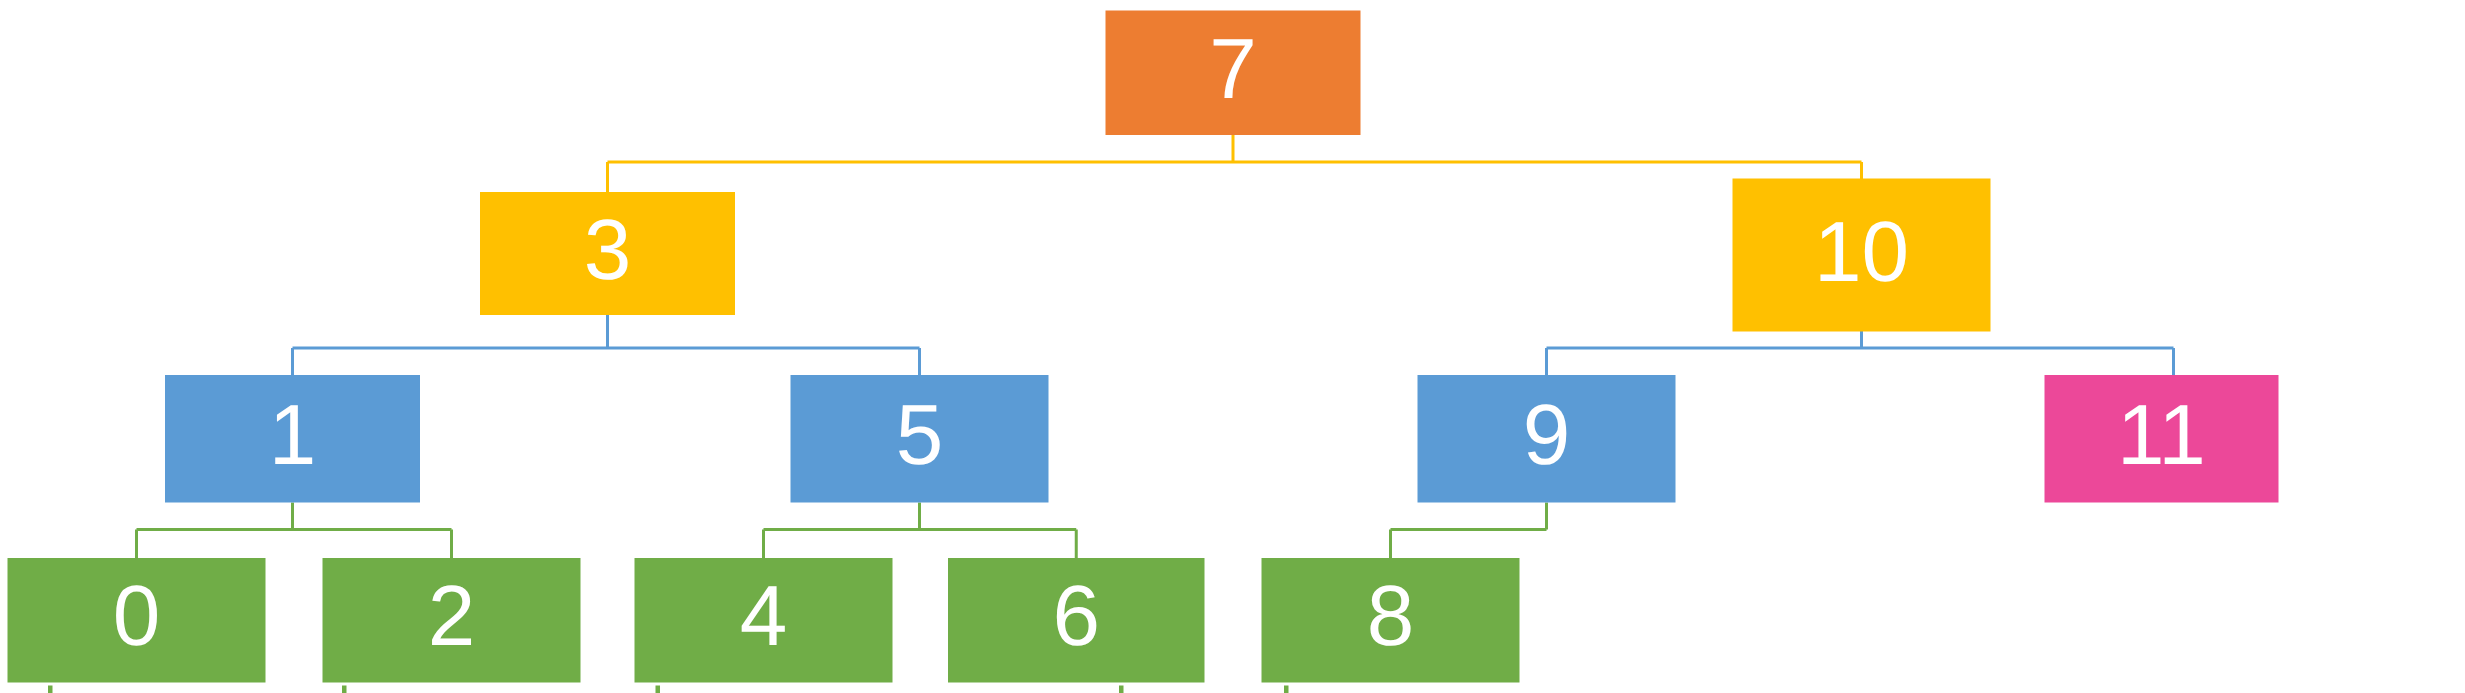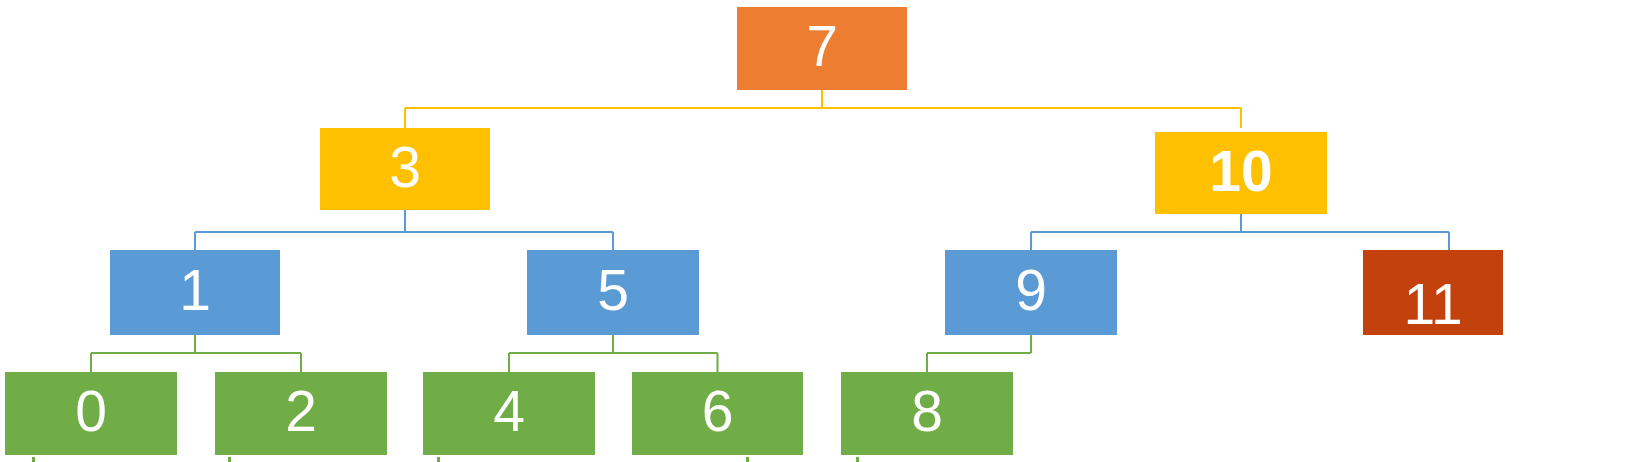--- a/index.html
+++ b/index.html
@@ -44,33 +44,33 @@
       <path d="M 613 335 V 353 M 509 353 H 717.5 M 509 353 V 372 M 717.5 353 V 372" fill="none" stroke="#70AD47" stroke-width="2"></path>
       <path d="M 1031 335 V 353 M 927 353 H 1031 M 927 353 V 372" fill="none" stroke="#70AD47" stroke-width="2"></path>
     </svg>
   <div id="nodes-layer">
       <div class="node" style="left: 737px; top: 7px; width: 170px; height: 83px; background: rgb(237, 125, 49);">
         <span class="lbl">7</span>
       </div>
       <div class="node" style="left: 320px; top: 128px; width: 170px; height: 82px; background: rgb(255, 192, 0);">
         <span class="lbl">3</span>
       </div>
-      <div class="node" style="left: 1155px; top: 132px; width: 172px; height: 82px; background: rgb(255, 192, 0); font-weight: bold;">
+      <div class="node" style="left: 1155px; top: 119px; width: 172px; height: 102px; background: rgb(255, 192, 0);">
         <span class="lbl">10</span>
       </div>
       <div class="node" style="left: 110px; top: 250px; width: 170px; height: 85px; background: rgb(91, 155, 213);">
         <span class="lbl">1</span>
       </div>
       <div class="node" style="left: 527px; top: 250px; width: 172px; height: 85px; background: rgb(91, 155, 213);">
         <span class="lbl">5</span>
       </div>
       <div class="node" style="left: 945px; top: 250px; width: 172px; height: 85px; background: rgb(91, 155, 213);">
         <span class="lbl">9</span>
       </div>
-      <div class="node" style="left: 1363px; top: 250px; width: 140px; height: 85px; background: #c2410c; align-items: flex-end;">
+      <div class="node" style="left: 1363px; top: 250px; width: 156px; height: 85px; background: #ec4899;">
         <span class="lbl">11</span>
       </div>
       <div class="node" style="left: 5px; top: 372px; width: 172px; height: 83px; background: rgb(112, 173, 71);">
         <span class="lbl">0</span>
       </div>
       <div class="node" style="left: 215px; top: 372px; width: 172px; height: 83px; background: rgb(112, 173, 71);">
         <span class="lbl">2</span>
       </div>
       <div class="node" style="left: 423px; top: 372px; width: 172px; height: 83px; background: rgb(112, 173, 71);">
         <span class="lbl">4</span>

